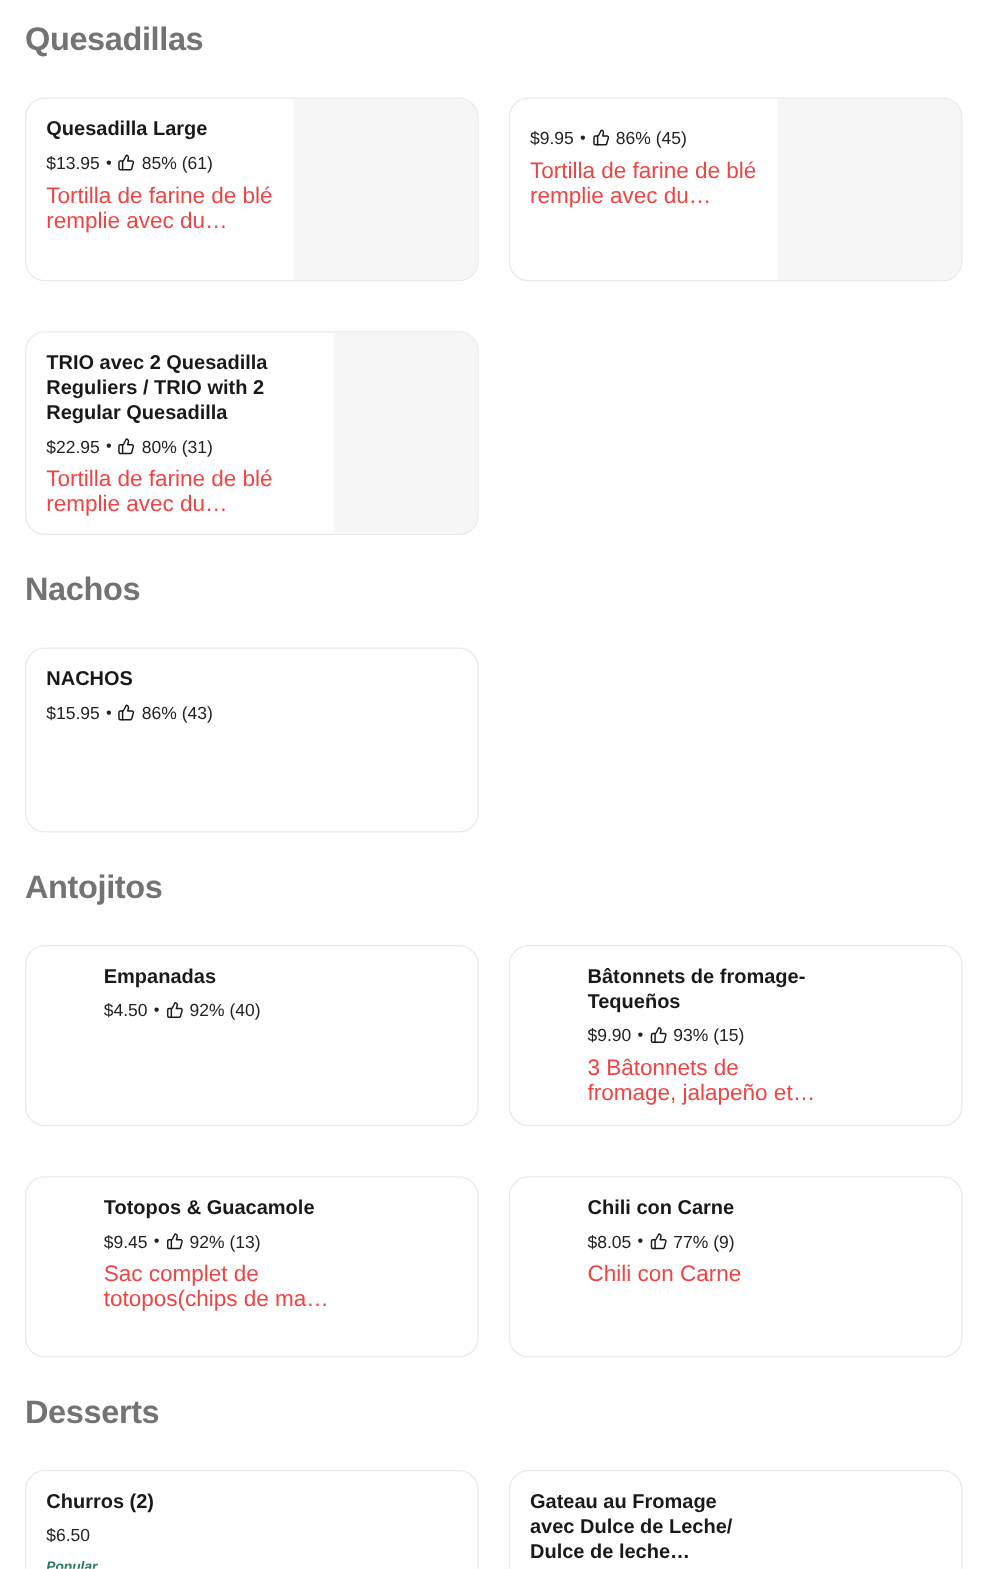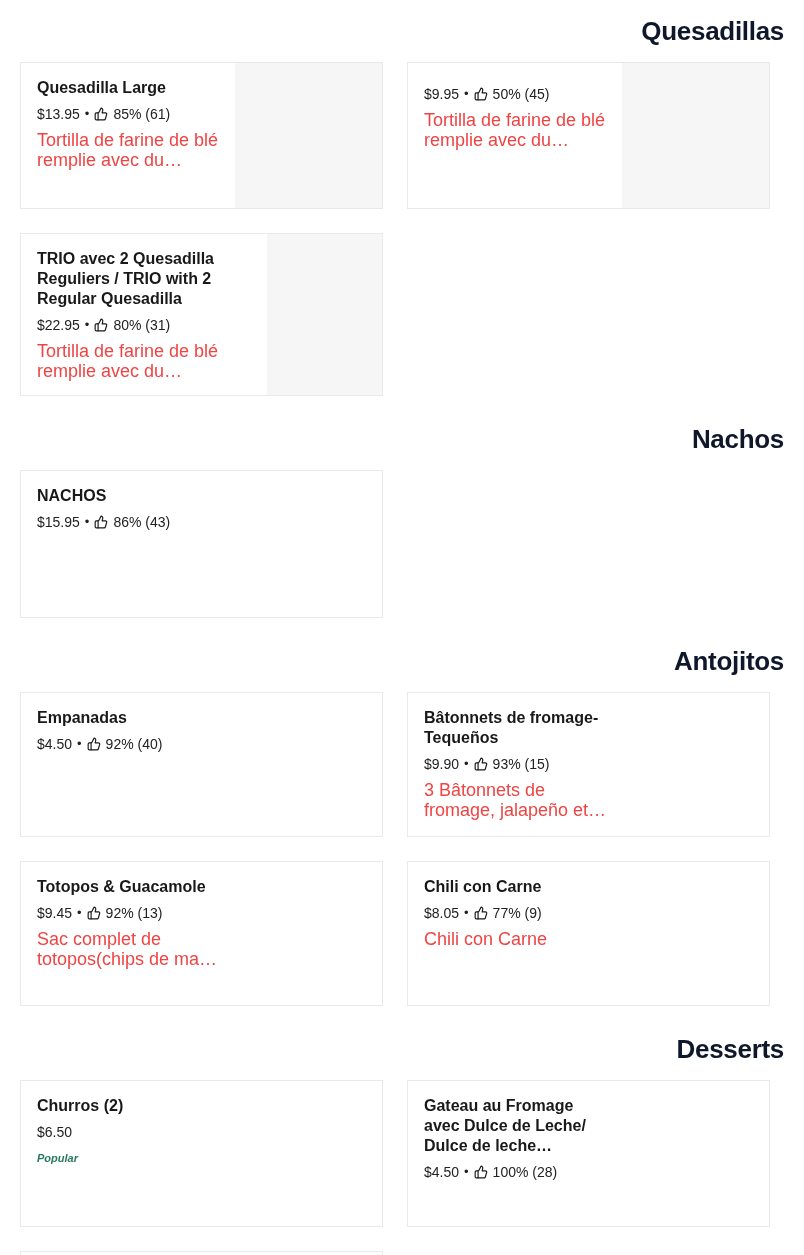--- a/index.html
+++ b/index.html
@@ -4,36 +4,36 @@
 <style>
   html,body{margin:0;padding:0;}
   body{
     width:804px;height:1255px;overflow:hidden;background:#ffffff;
     font-family:"Liberation Sans",sans-serif;color:#1a1a1a;
     -webkit-font-smoothing:antialiased;
   }
   .page{padding:18px 20px 0 20px;box-sizing:border-box;width:804px;}
   .section-title{
     font-size:26px;line-height:26px;font-weight:700;letter-spacing:-0.3px;
-    color:#0f172a;margin:0 0 18px 0;text-align:right;
+    color:#737373;margin:0 0 18px 0;
   }
   .section + .section .section-title{margin-top:30px;}
   .grid{
     display:grid;grid-template-columns:363px 363px;
     column-gap:24px;row-gap:24px;
   }
   .card{
     box-sizing:border-box;background:#fff;border:1px solid #e9e9e9;
-    border-radius:0;display:flex;justify-content:space-between;
-    overflow:hidden;cursor:pointer;
+    border-radius:16px;display:flex;justify-content:space-between;
+    overflow:hidden;cursor:pointer;margin-top:16px;
   }
   .mh-147{min-height:147px;}
   .mh-155{min-height:155px;gap:46px;}
   .mh-148{min-height:148px;}
-  .mh-145{min-height:145px;}
+  .mh-145{min-height:145px;padding-left:46px;}
   .card-body{padding:15px 0 14px 16px;width:184px;flex:none;}
   .item-name{
     margin:0;font-size:16px;line-height:20px;font-weight:700;color:#191919;
     display:-webkit-box;-webkit-line-clamp:3;-webkit-box-orient:vertical;overflow:hidden;
   }
   .price-row{
     display:flex;align-items:center;gap:5px;margin-top:7px;
     font-size:14px;line-height:18px;color:#222222;white-space:nowrap;text-align:center;
   }
   .dot{color:#222222;font-size:13px;}
@@ -79,21 +79,21 @@
         <div class="card-body">
           <div class="price-row">
             <span>$9.95</span>
             <span class="dot">•</span>
             <span class="thumb-icon">
                 <svg width="14" height="14" viewBox="0 0 24 24" fill="none" stroke="currentColor" stroke-width="2" stroke-linecap="round" stroke-linejoin="round">
                   <path d="M7 10v12"></path>
                   <path d="M15 5.88 14 10h5.83a2 2 0 0 1 1.92 2.56l-2.33 8A2 2 0 0 1 17.5 22H4a2 2 0 0 1-2-2v-8a2 2 0 0 1 2-2h2.76a2 2 0 0 0 1.79-1.11L12 2a3.13 3.13 0 0 1 3 3.88Z"></path>
                 </svg>
               </span>
-            <span>50% (45)</span>
+            <span>86% (45)</span>
           </div>
           <p class="desc">Tortilla de farine de blé remplie avec du fromage e…</p>
         </div>
         <div class="img-ph"></div>
       </article>
 
       <article class="card mh-155">
         <div class="card-body">
           <h3 class="item-name">TRIO  avec 2 Quesadilla Reguliers / TRIO with 2 Regular Quesadilla</h3>
           <div class="price-row">

